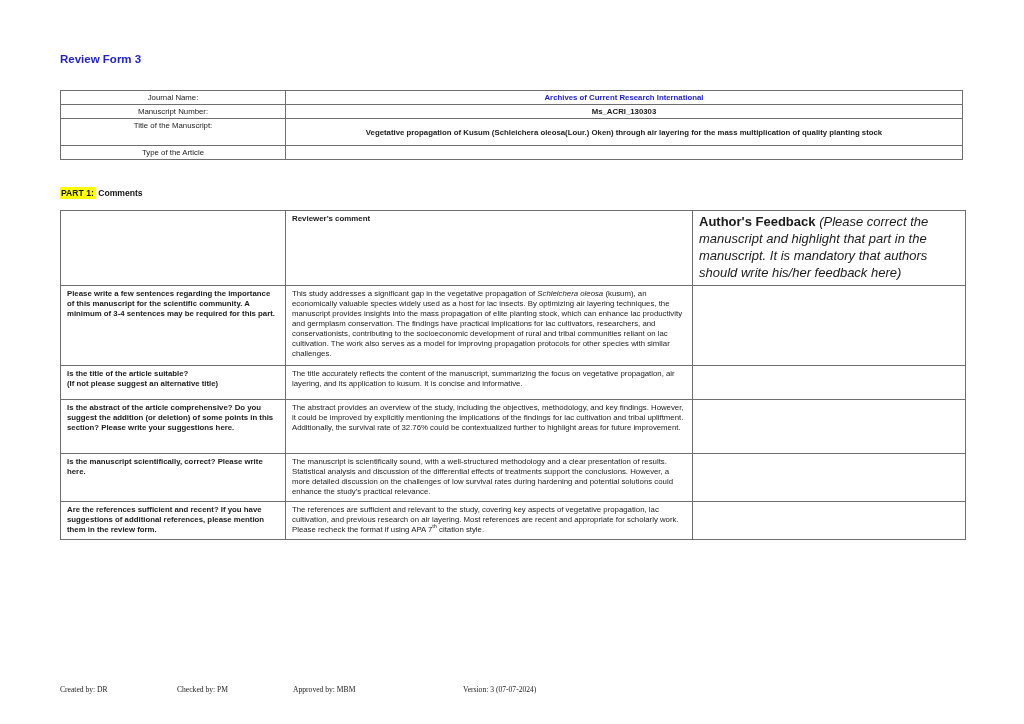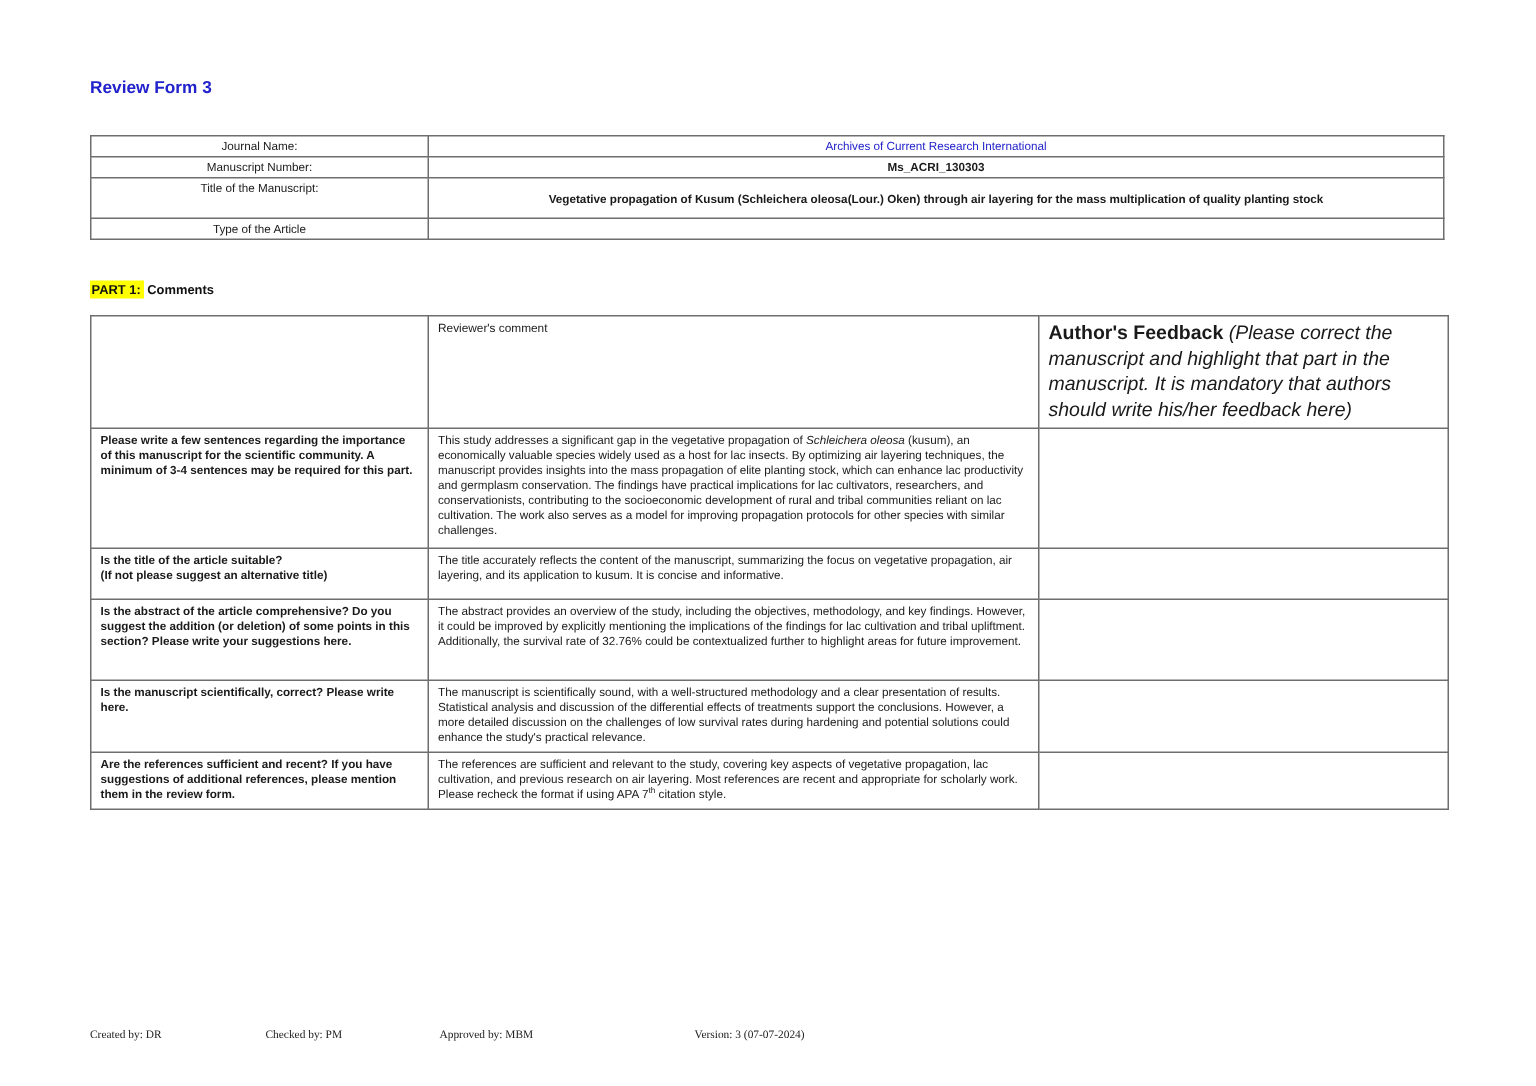--- a/index.html
+++ b/index.html
@@ -23,21 +23,21 @@
   .info-table {
     position: absolute;
     left: 60px; top: 90px;
     width: 903px;
     text-align: center;
   }
   .info-table td { padding: 2px 6px; }
   .info-table .label-cell { width: 225px; }
   .row-h1 { height: 14px; }
   .row-title { height: 27px; }
-  .info-table .value-journal { color: #2222cc; font-weight: normal; }
+  .info-table .value-journal { color: #2222cc; font-weight: bold; }
   .info-table .value-bold { font-weight: bold; margin-top: 14px; }
   .info-table .v-mid { vertical-align: middle; }
   
   .part-heading {
     position: absolute;
     left: 60px; top: 188px;
     font-size: 8.6px;
     font-weight: bold;
     color: #111;
   }
@@ -46,21 +46,21 @@
   .comments-table {
     position: absolute;
     left: 60px; top: 210px;
     width: 905px;
   }
   .comments-table td { padding: 3px 6px; line-height: 1.3; }
   .col-q { width: 225px; }
   .col-c { width: 407px; }
   .col-f { width: 273px; }
   .hdr-row { height: 28px; }
-  .hdr-reviewer { font-weight: normal; font-size: 7.9px; }
+  .hdr-reviewer { font-weight: bold; font-size: 7.9px; }
   .hdr-feedback { font-size: 13px; }
   .hdr-feedback .fb-bold { font-weight: bold; }
   .hdr-feedback .fb-note { font-style: italic; }
   .q-cell {
     font-weight: bold;
     padding: 3px 8px 3px 17px;
     white-space: pre-line;
     line-height: 1.33;
   }
   .c-cell { font-size: 7.8px; }

